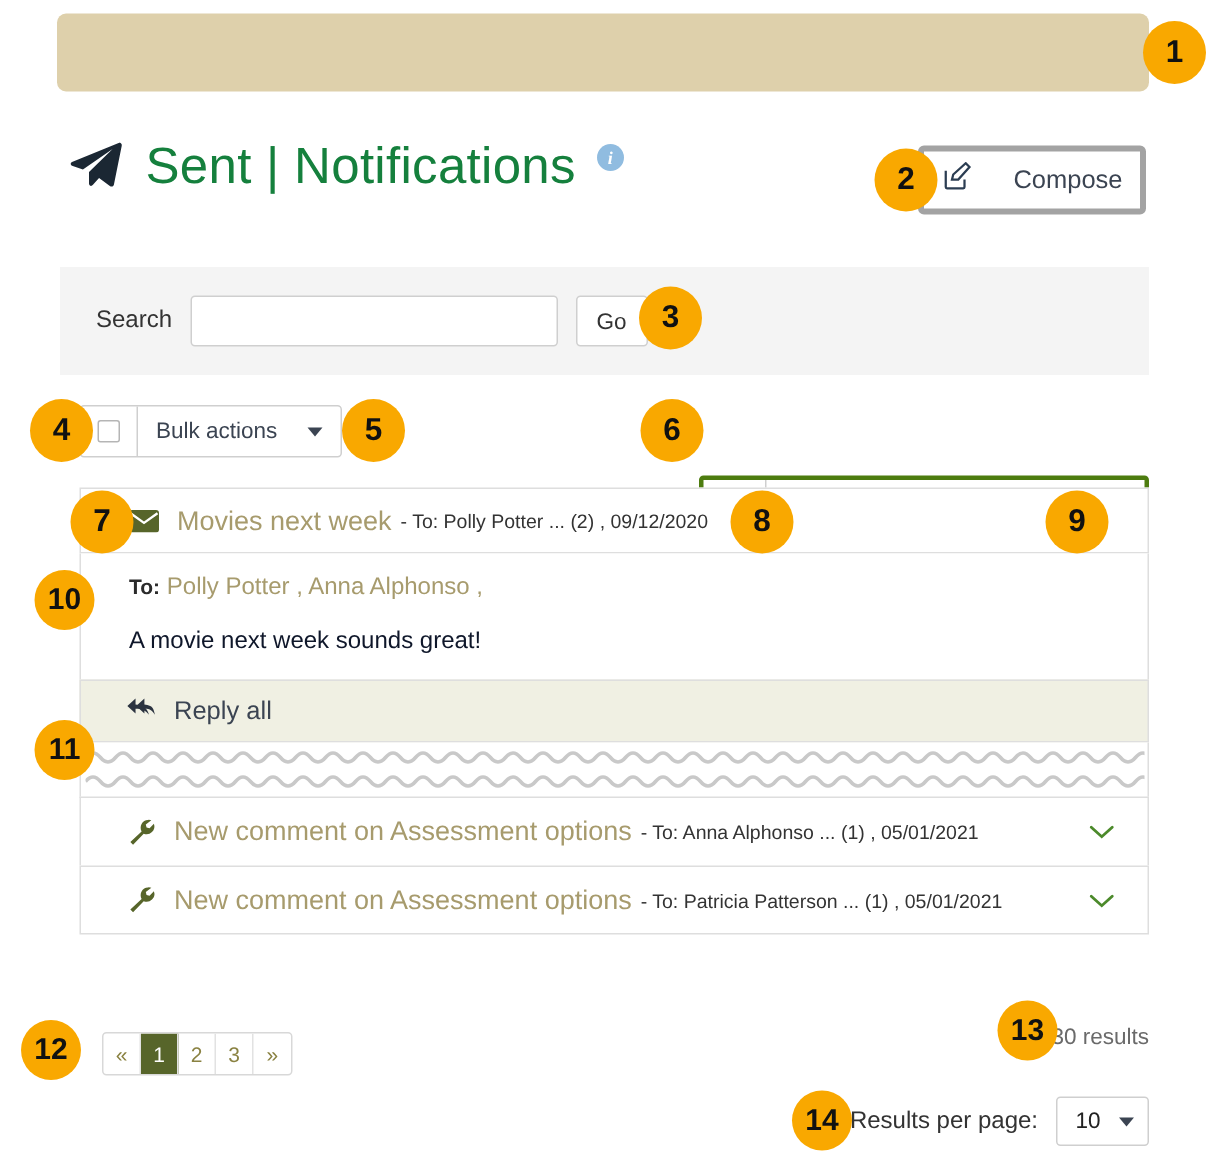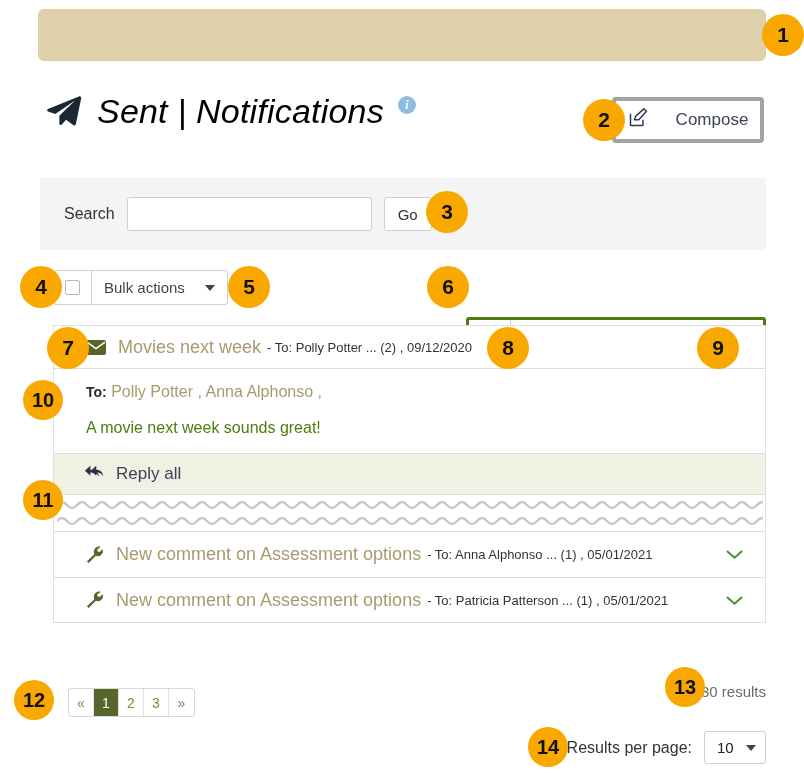--- a/index.html
+++ b/index.html
@@ -53,23 +53,22 @@
   }
   .tab-item.active { background: #ffffff; }
   .tab-item .ic { display: flex; align-items: center; }
 
   
   .heading {
     position: absolute; left: 45px; top: 92px;
     display: flex; align-items: center; gap: 14px;
   }
   .heading .title {
-    font-size: 34px; font-weight: 300; color: #000000;
+    font-size: 34px; font-weight: 300; color: #15803d;
     letter-spacing: 0.2px;
-    font-style: italic;
   }
   .info-badge {
     width: 18px; height: 18px; border-radius: 50%;
     background: #90bce0; color: #ffffff;
     font-size: 12px; font-weight: bold; font-style: italic;
     display: flex; align-items: center; justify-content: center;
     font-family: "Liberation Serif", serif;
     align-self: flex-start; margin-top: 4px;
   }
   .compose-btn {
@@ -160,21 +159,21 @@
   .msg-meta { font-size: 13px; color: #333; margin-left: 6px; white-space: nowrap; }
   .msg-toggle { margin-left: auto; display: flex; align-items: center; padding-right: 22px;}
 
   .msg-body {
     border-left: 1px solid #dedede; border-right: 1px solid #dedede;
     background: #fff; padding: 14px 0 16px 32px;
   }
   .msg-to { font-size: 16px; color: #2b2b2b; margin-bottom: 18px; }
   .msg-to .lbl { font-weight: bold; font-size: 14px; }
   .msg-to a { color: #a79b6d; text-decoration: none; }
-  .msg-text { font-size: 16px; color: #4d7c0f; }
+  .msg-text { font-size: 16px; color: #0f172a; }
 
   .reply-bar {
     border: 1px solid #dedede;
     background: #f0f0e3;
     height: 42px;
     display: flex; align-items: center;
     padding-left: 30px; gap: 12px;
     font-size: 17px; color: #3b4452;
   }
 

